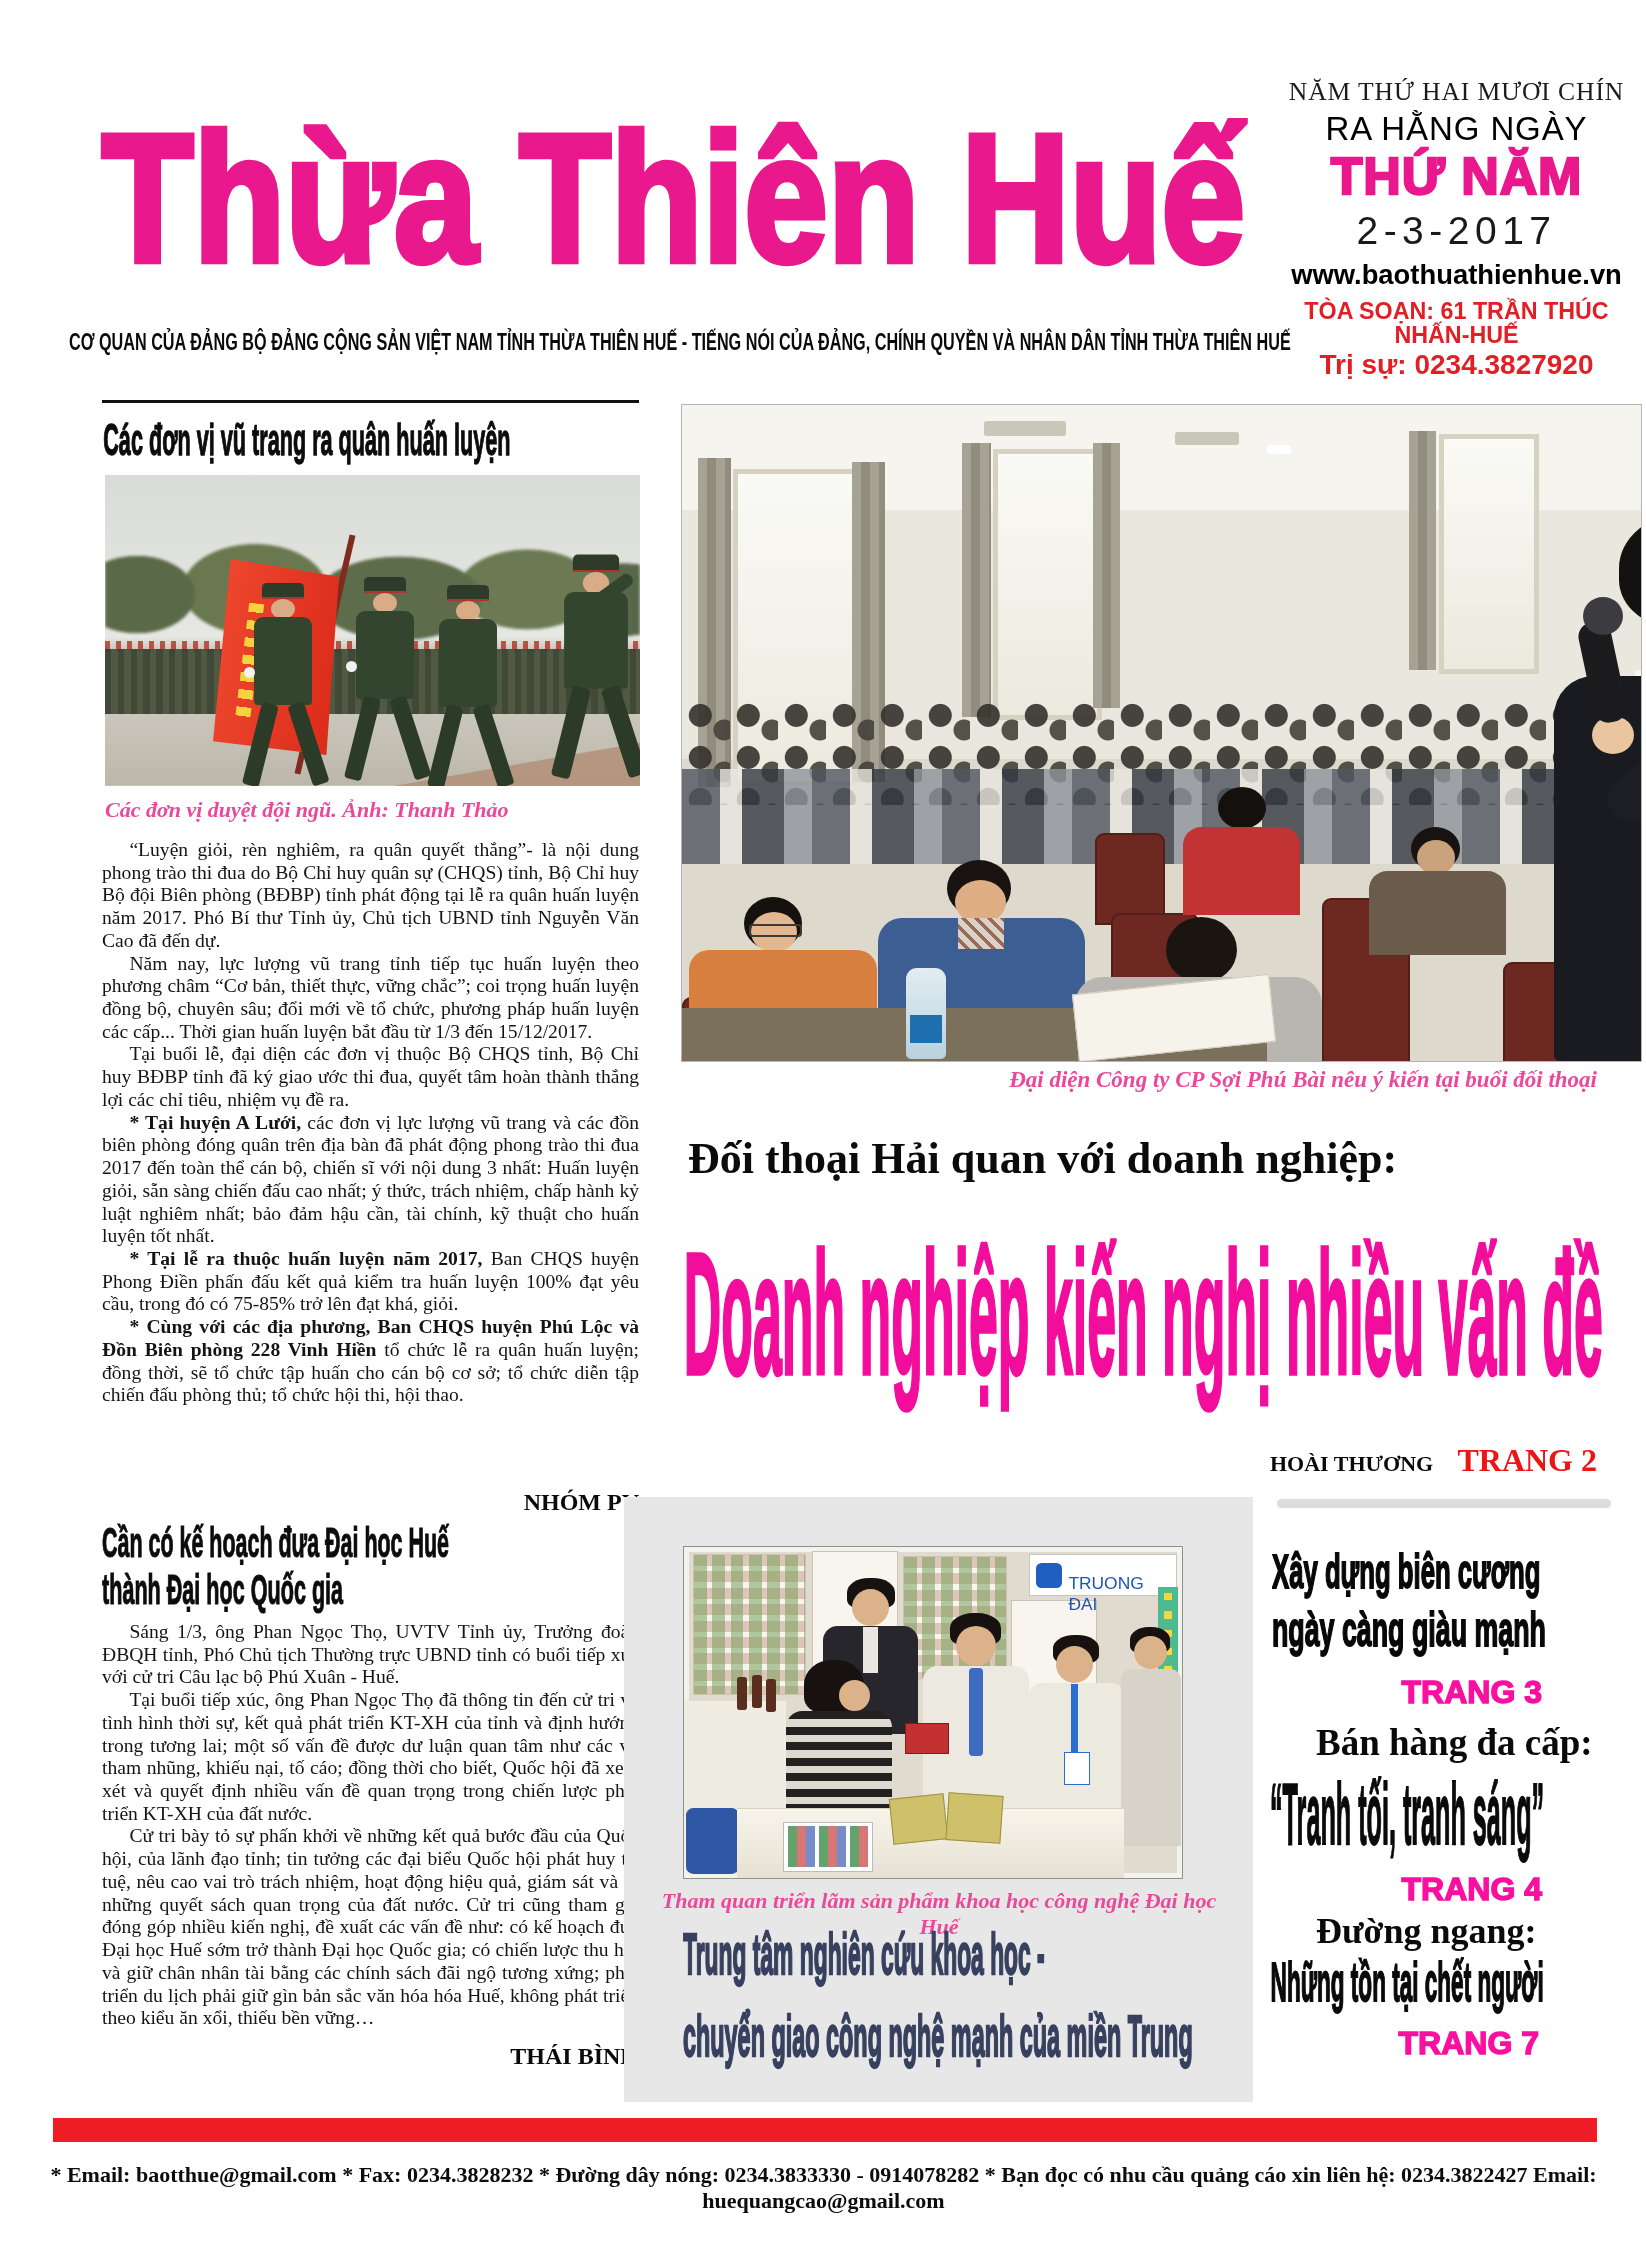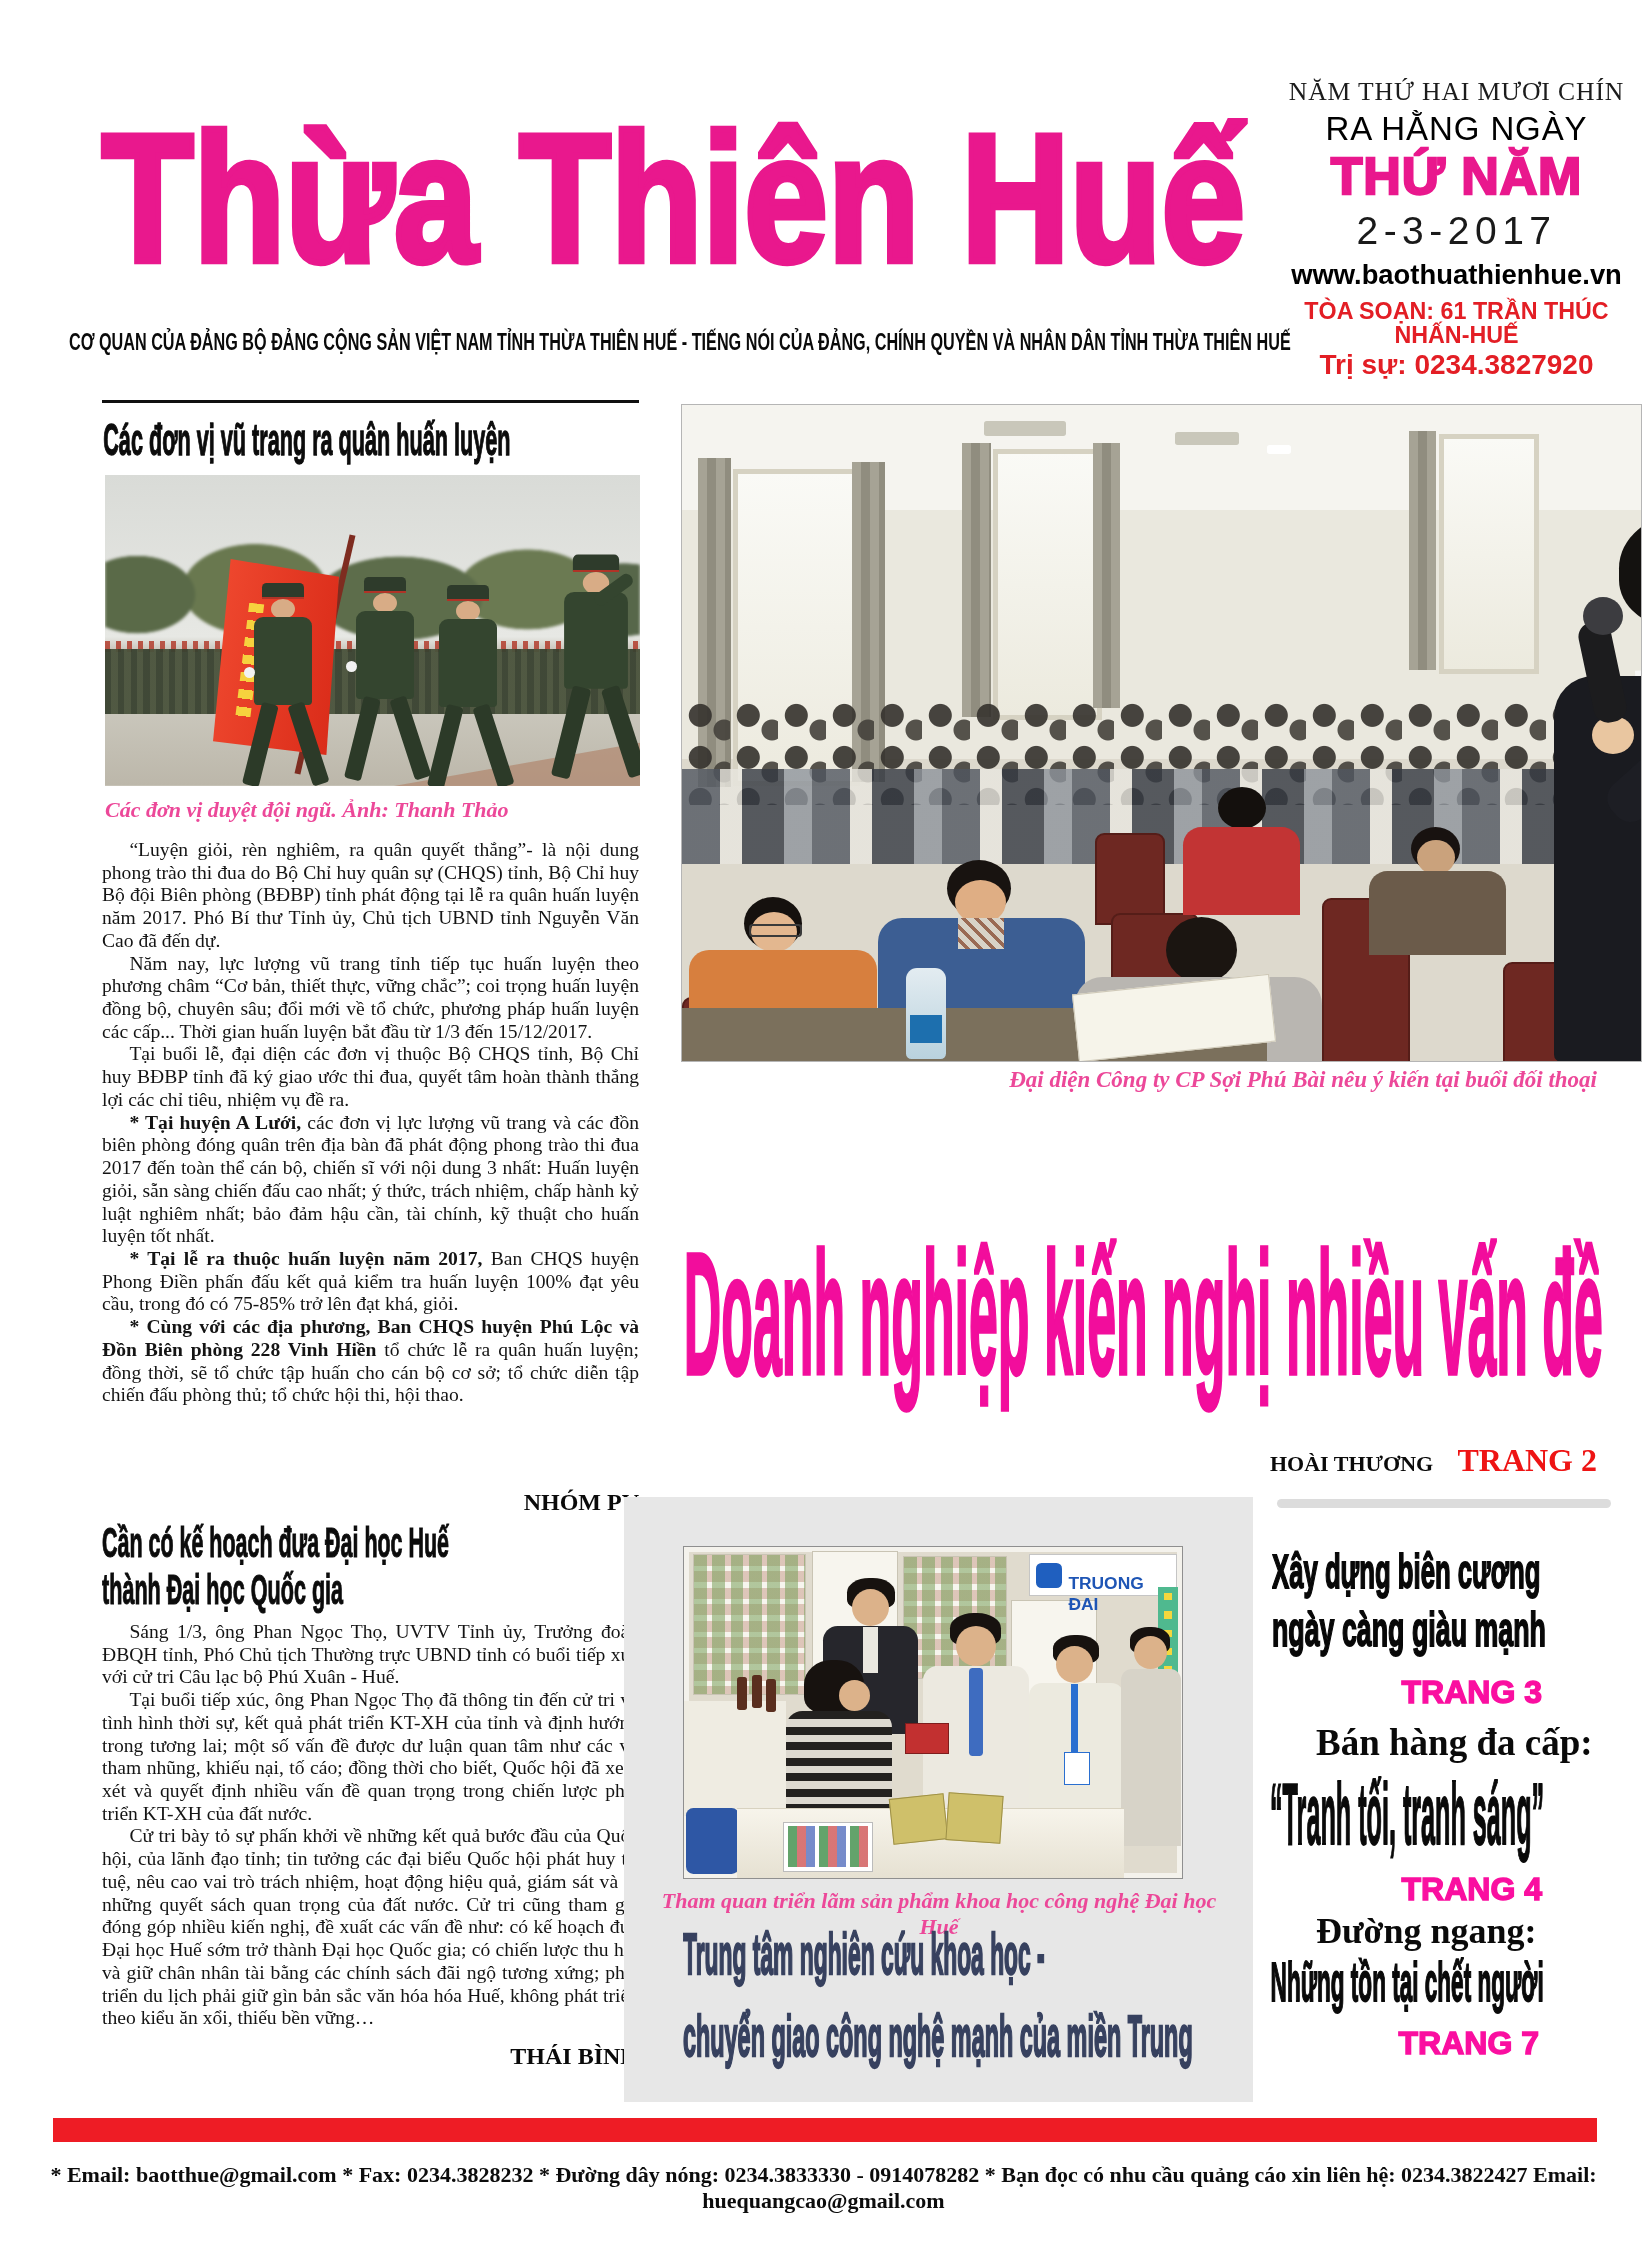--- a/index.html
+++ b/index.html
@@ -109,21 +109,21 @@
 
   
   .ph3{left:683px;top:1546px;width:498px;height:331px;background:#e0dbce;border:0.9px solid #8f8f8f;outline:5.5px solid #f4f2ec;outline-offset:-6.4px;}
   .p3-poster{background:#f7f5ee;border:0.9px solid #c9c4b4;}
   .p3-grid{background-image:
      repeating-linear-gradient(90deg,rgba(120,160,90,.55) 0 12.8px,transparent 12.8px 18.3px),
      repeating-linear-gradient(rgba(190,140,120,.45) 0 11px,transparent 11px 16.4px);}
   .p3-banner{left:345px;top:7.3px;width:148px;height:42px;background:#fff;border:0.9px solid #c5c5c5;
      display:flex;align-items:center;gap:6.4px;padding-left:6.4px;box-sizing:border-box;position:absolute;}
   .p3-banner .logo{position:static;width:25.6px;height:25.6px;background:#1f5fbf;border-radius:5.5px;flex:0 0 auto;}
-  .p3-banner .txt{position:static;font-family:"Liberation Sans",sans-serif;font-weight:bold;font-size:17.4px;color:#1e55b5;margin-top:37px;}
+  .p3-banner .txt{position:static;font-family:"Liberation Sans",sans-serif;font-weight:normal;font-size:17.4px;color:#1e55b5;margin-top:37px;}
   .p3-strip{left:474px;top:40px;width:20px;height:230px;background:#4fb98f;}
   .p3-strip i{left:6.4px;top:5.5px;width:7.3px;height:219px;background:repeating-linear-gradient(#f4d73e 0 7.3px,transparent 7.3px 18.3px);}
   .p3-table{left:53px;bottom:0;width:387px;height:69px;background:linear-gradient(#f7f4eb,#e6e1d2);border-top:1.8px solid #d8d2c0;}
   .p3-leaflets{left:46px;top:12.8px;width:88px;height:48px;background:#fff;border:0.9px solid #bbb;}
   .p3-leaflets i{left:3.7px;top:3.7px;right:3.7px;bottom:3.7px;background-image:
       repeating-linear-gradient(90deg,rgba(60,140,70,.8) 0 9.1px,rgba(200,60,60,.7) 9.1px 18.3px,rgba(60,90,180,.7) 18.3px 27.4px,transparent 27.4px 31px),
       repeating-linear-gradient(transparent 0 9.1px,rgba(255,255,255,.85) 9.1px 12px);}
   .p3-box{background:#cfc06a;border:0.9px solid #9d8f47;}
   .p3-sidetable{left:0;top:154px;width:102px;height:115px;background:#efece2;}
   .p3-bottle{width:10px;height:33px;background:#5a2e1e;border-radius:2.7px;}
@@ -287,20 +287,21 @@
       <i class="suit"></i>
         <i class="armup"></i>
         <i class="hand"></i>
       <i class="mic"></i>
         <i class="michead"></i>
     </div>
   </div>
 
   <div class="abs caption" style="left:681px;top:1067px;width:916px;text-align:right;font-size:23px;">Đại diện Công ty CP Sợi Phú Bài nêu ý kiến tại buổi đối thoại</div>
 
+  <div class="abs kicker" style="left:688px;top:1133px;">Đối thoại Hải quan với doanh nghiệp:</div>
 
   <svg class="abs" style="left:682px;top:1193px;" width="930" height="234" viewBox="0 0 1018 256">
     <text x="2" y="198" font-size="190" font-weight="bold" fill="#f20d9c" stroke="#f20d9c" stroke-width="4" textLength="1006" lengthAdjust="spacingAndGlyphs">Doanh nghiệp kiến nghị nhiều vấn đề</text>
   </svg>
 
   <div class="abs byline-row" style="left:1270px;top:1442px;width:327px;">
     <span class="byline-name">HOÀI THƯƠNG</span>
     <span class="pageref-red">TRANG 2</span>
   </div>
 

